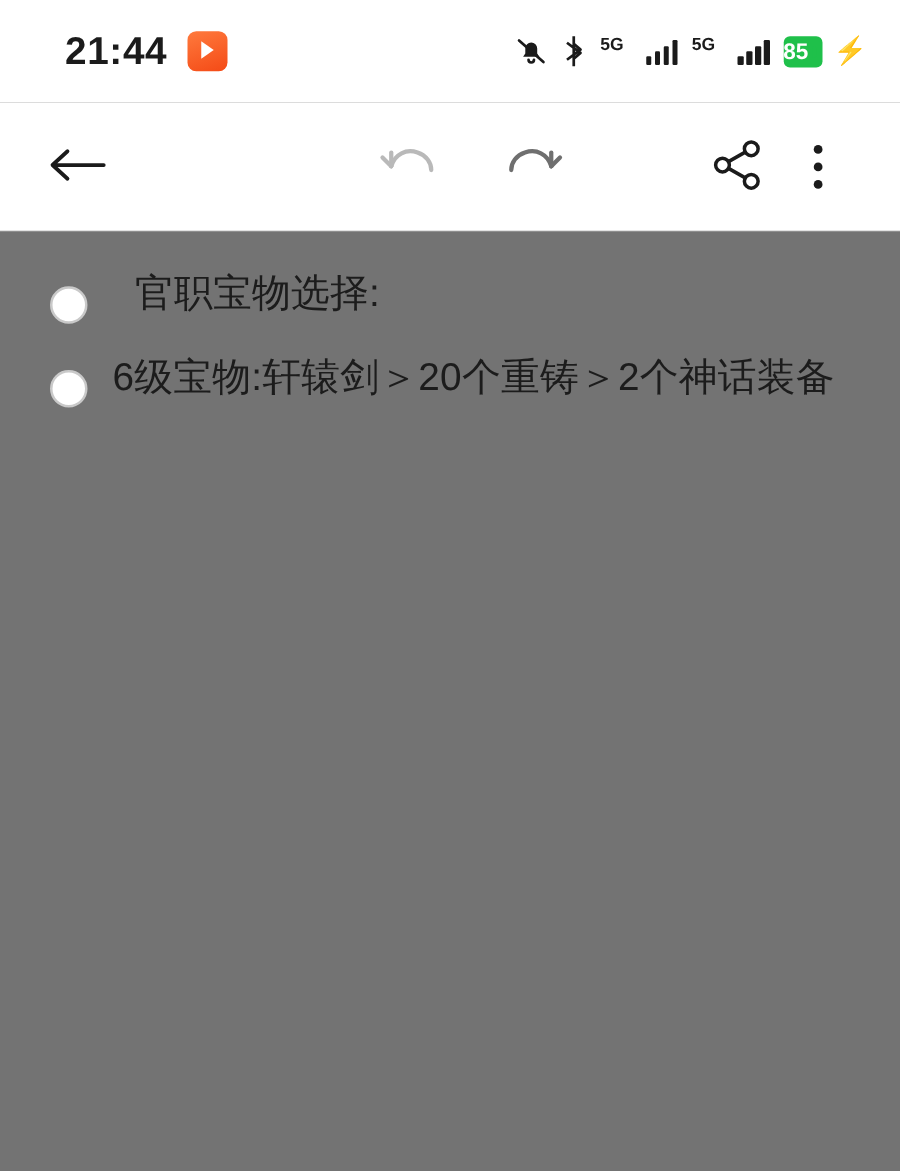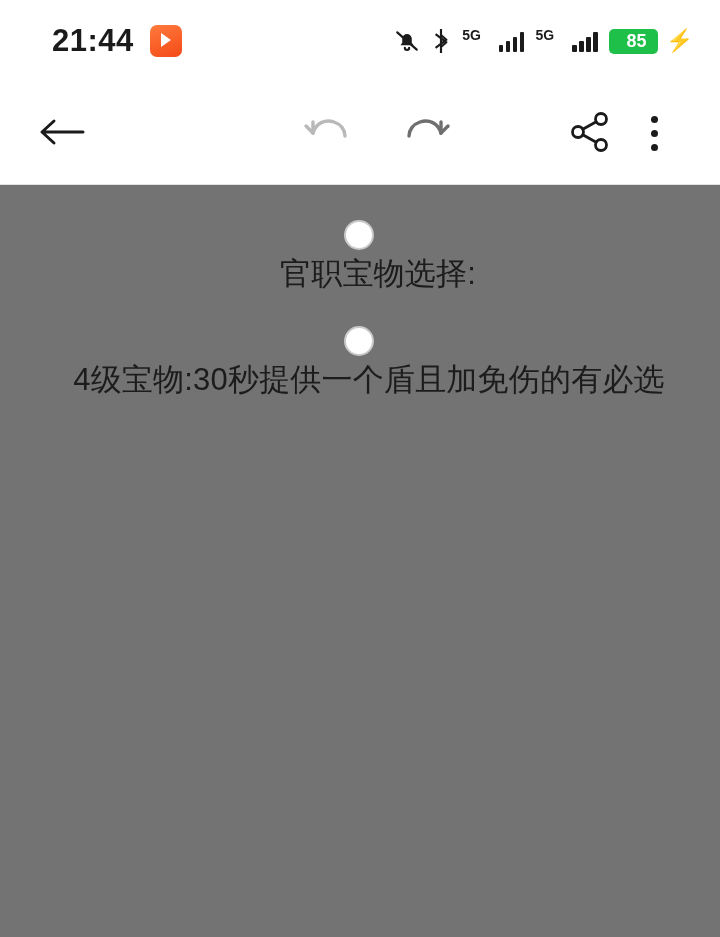--- a/index.html
+++ b/index.html
@@ -84,21 +84,21 @@
     top: -6px;
   }
   .battery {
     display: flex;
     align-items: center;
     background: #1fc04a;
     color: #ffffff;
     font-size: 18px;
     font-weight: bold;
     border-radius: 5px;
-    padding: 2px 5px 2px 18px;
+    padding: 2px 5px 2px 0;
     height: 25px;
     line-height: 1;
   }
   .battery::after {
     content: "";
     width: 3px;
     height: 9px;
     background: #1fc04a;
     border-radius: 0 2px 2px 0;
     margin-left: 3px;
@@ -147,23 +147,22 @@
   }
 
   
   .list {
     flex: 1 1 auto;
     padding: 26px 22px 0 40px;
     overflow: hidden;
   }
   .row {
     display: flex;
-    align-items: center;
+    align-items: flex-end;
     margin-bottom: 19px;
-    flex-direction: column;
   }
   .checkbox {
     flex: 0 0 30px;
     width: 30px;
     height: 30px;
     border: 2.5px solid #c9c9c9;
     border-radius: 50%;
     margin-top: 9px;
     margin-right: 20px;
     cursor: pointer;
@@ -280,17 +279,17 @@
 
   <div class="divider"></div>
 
   <div class="list">
     <div class="row">
       <span class="checkbox"></span>
       <span class="text indent">官职宝物选择:</span>
     </div>
     <div class="row">
       <span class="checkbox"></span>
-      <span class="text">4级宝物:30秒提供一个盾且加免伤的有必选</span>
+      <span class="text">6级宝物:轩辕剑＞20个重铸＞2个神话装备</span>
     </div>
   </div>
 
 </div>
 
 </body></html>

